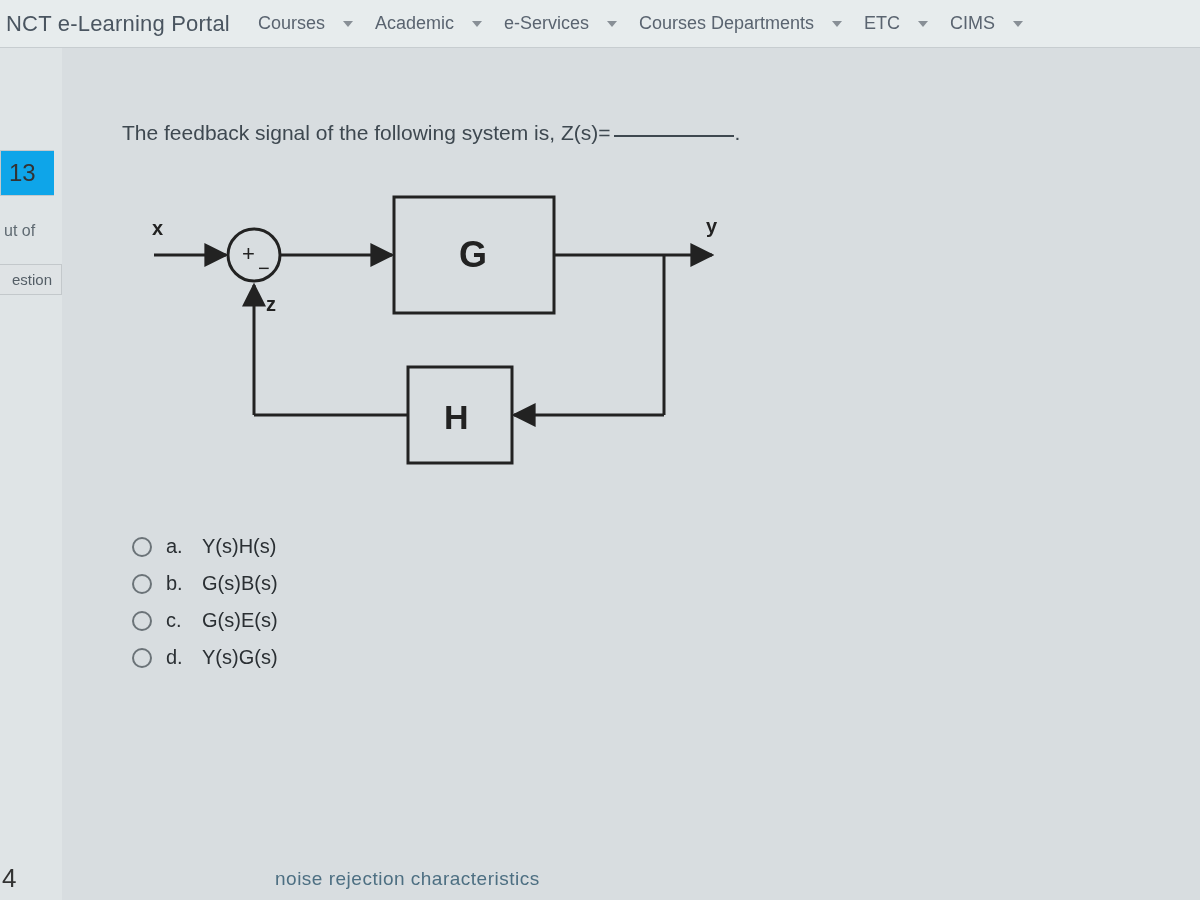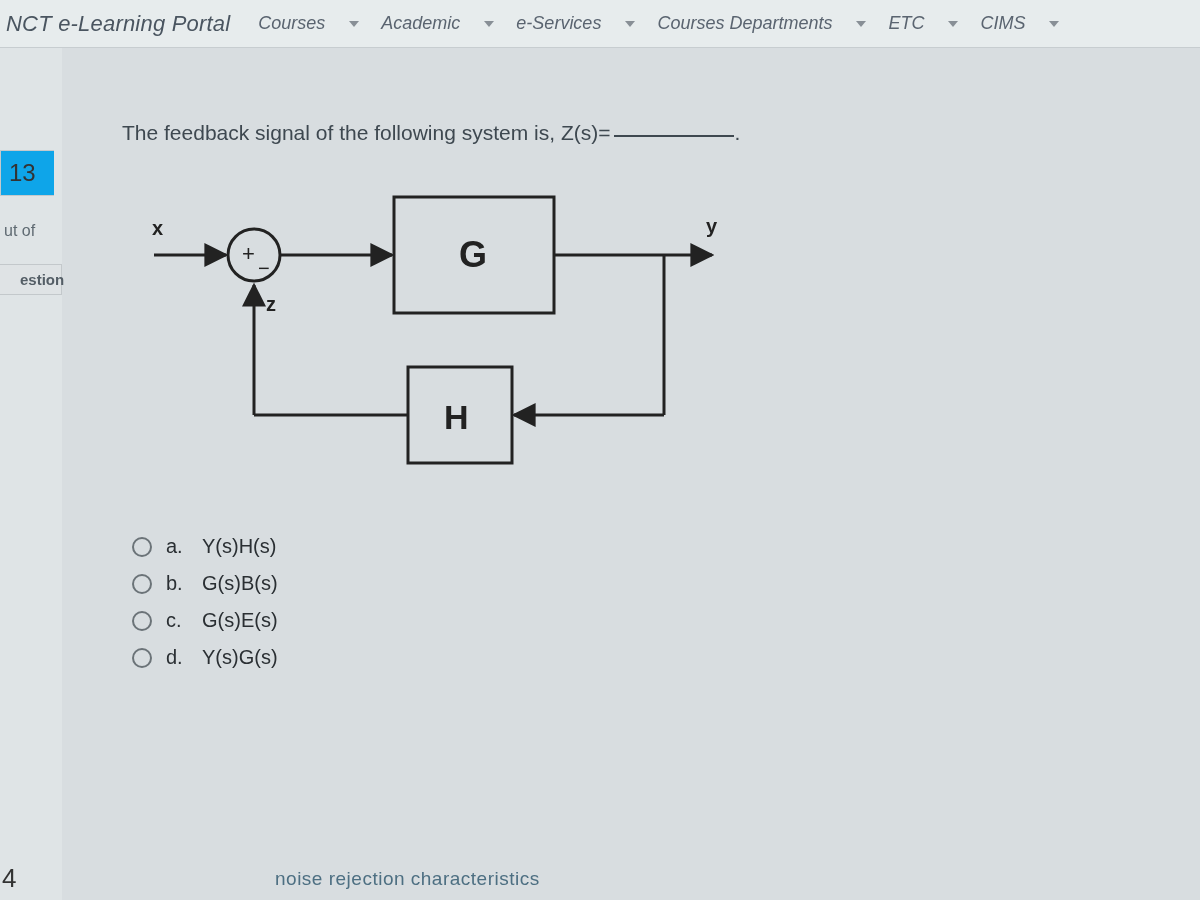--- a/index.html
+++ b/index.html
@@ -13,35 +13,34 @@
   }
   
   .topnav {
     background: #e7eced;
     height: 48px;
     display: flex;
     align-items: center;
     padding: 0 6px;
     gap: 22px;
     border-bottom: 1px solid #c7cdd0;
-    font-style: italic;
   }
   .brand {
     font-size: 22px;
     color: #4a5560;
     font-weight: 400;
     letter-spacing: 0.2px;
     margin-right: 6px;
   }
   .nav-item {
     font-size: 18px;
     color: #5a6470;
     display: flex;
     align-items: center;
-    gap: 24px;
+    gap: 18px;
     cursor: pointer;
   }
   .caret {
     width: 0; height: 0;
     border-left: 5px solid transparent;
     border-right: 5px solid transparent;
     border-top: 6px solid #888f96;
     display: inline-block;
   }
   
@@ -65,24 +64,23 @@
   .qnum { font-size: 24px; color: #333; }
   .side-label {
     font-size: 16px;
     color: #5f6a72;
     padding-left: 4px;
   }
   .side-btn {
     background: #dfe3e5;
     border: 1px solid #c3c8cb;
     border-left: none;
-    padding: 6px 20px;
+    padding: 6px 12px;
     font-size: 15px;
     color: #545e66;
-    font-weight: bold;
   }
   .main {
     flex: 1;
     padding: 73px 30px 0 60px;
     position: relative;
   }
   .prompt {
     font-size: 21px;
     color: #3e4850;
   }

